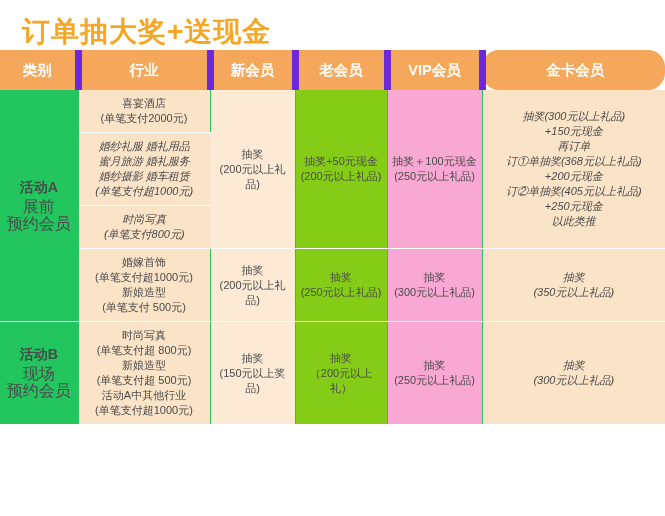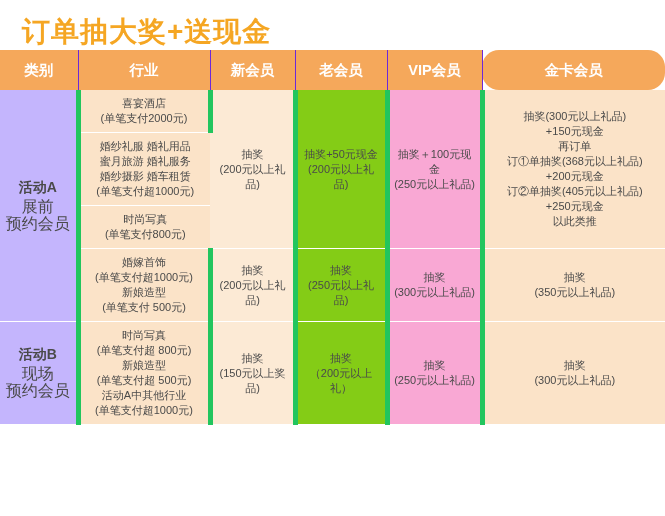--- a/index.html
+++ b/index.html
@@ -40,40 +40,40 @@
     border-collapse: collapse;
     width: 665px;
     table-layout: fixed;
   }
   table.main th {
     background: #F5A85B;
     color: #ffffff;
     font-size: 14.5px;
     font-weight: bold;
     height: 38px;
-    border-right: 1px solid #6d28d9;
+    border-right: 7px solid #6d28d9;
     text-align: center;
     vertical-align: middle;
   }
   table.main th:last-child { border-right: none; border-radius: 17px; }
 
   table.main td {
-    border-right: 5px solid #22c55e;
+    border-right: 1px solid #22c55e;
     border-bottom: 1px solid #ffffff;
     text-align: center;
     vertical-align: middle;
     font-size: 11px;
     color: #4a4a4a;
     line-height: 15px;
     padding: 6px 4px;
   }
-  table.main td:last-child { border-right: none; }
+  table.main td:last-child { border-right: none; font-style: italic; }
 
   
-  .c-cat   { background: #c4b5fd; color:#ffffff; font-size: 13px; line-height: 19px; }
+  .c-cat   { background: #22c55e; color:#ffffff; font-size: 13px; line-height: 19px; }
   .c-ind   { background: #FBE3C8; }
   .c-new   { background: #FCEAD5; }
   .c-old   { background: #84cc16; }
   .c-vip   { background: #f9a8d4; }
   .c-gold  { background: #FBE3C8; }
 
   .cat-name { font-weight: bold; font-size: 14px; display:block; margin-bottom: 3px; }
   .cat-sub  { font-size: 16px; display:block; line-height: 17px; }
 
   .ind-cell { line-height: 15px; }

